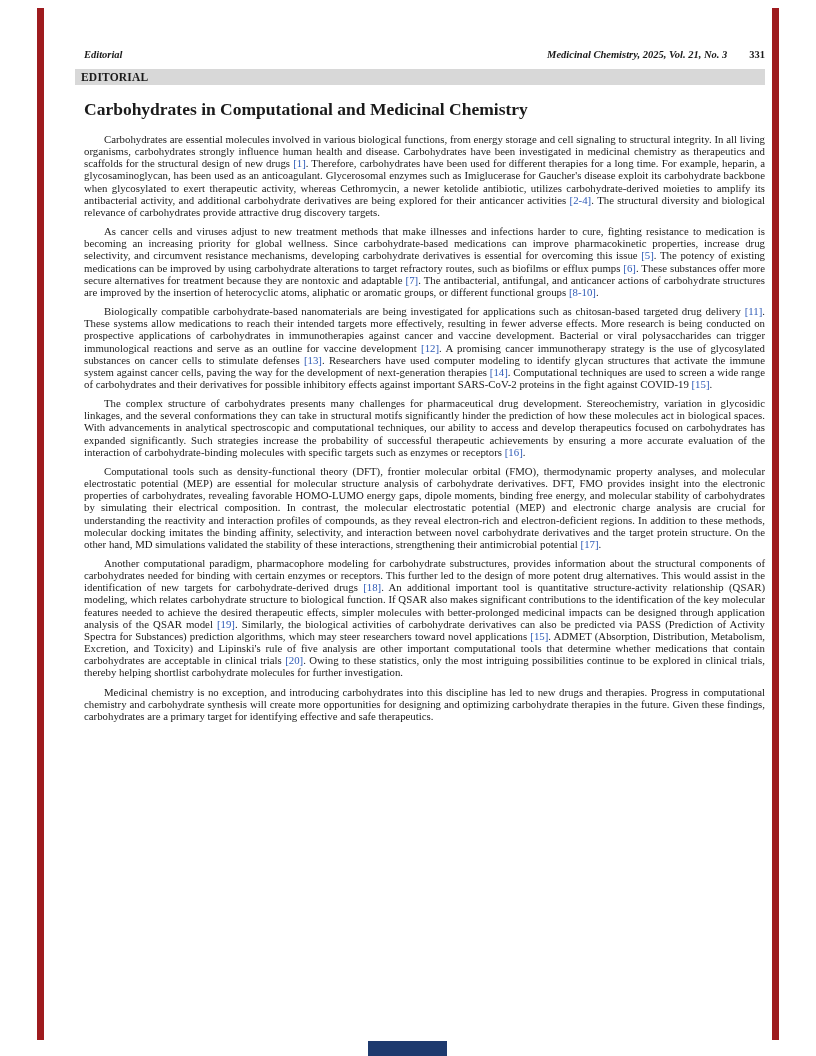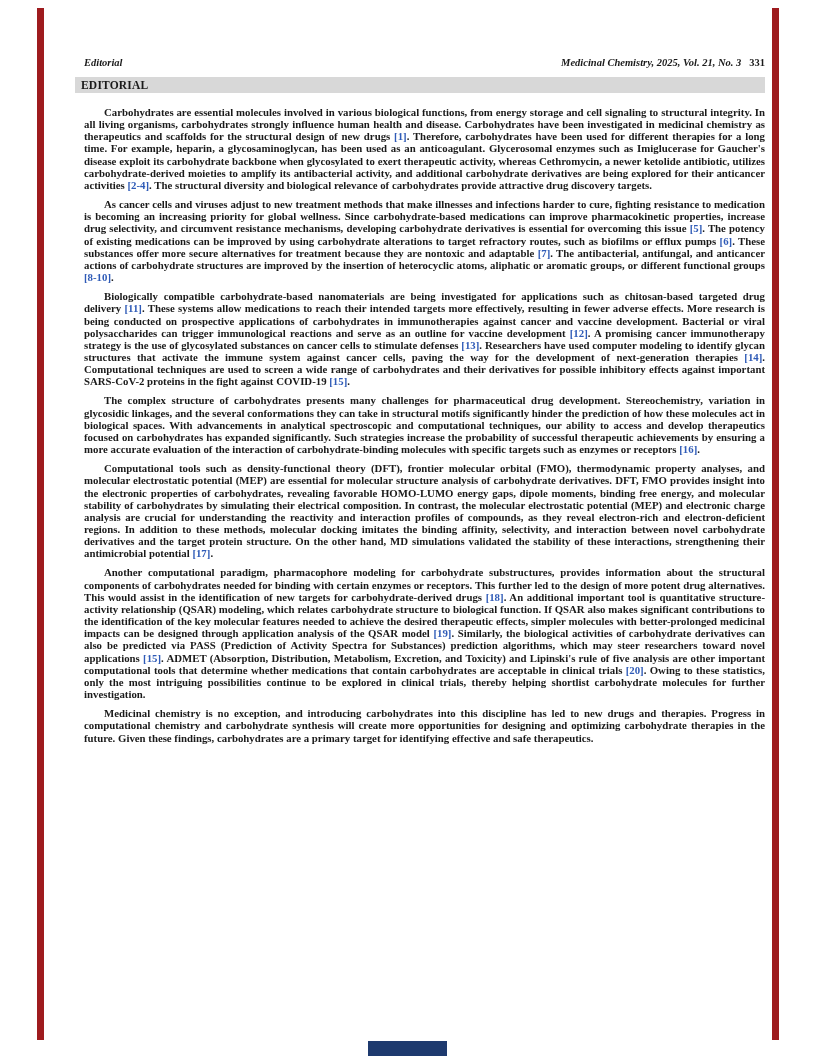--- a/index.html
+++ b/index.html
@@ -15,48 +15,47 @@
     position:absolute;top:8px;width:7px;height:1032px;
     background:var(--edge-bar,#9E1B1E);
   }
   .edge-bar.left{left:37px;}
   .edge-bar.right{right:37px;}
   .footer-box{
     position:absolute;left:368px;bottom:0;width:79px;height:15px;
     background:var(--footer-box,#1E3A6E);
   }
   .content{
-    position:absolute;left:84px;right:51px;top:8px;
+    position:absolute;left:84px;right:51px;top:0;
   }
   .running-header{
     margin-top:49px;
     display:flex;justify-content:space-between;align-items:baseline;
     font-size:10.5px;font-weight:bold;
   }
   .running-header .h-left{font-style:italic;}
   .running-header .h-right{font-style:italic;}
-  .running-header .pageno{font-style:normal;margin-left:8px;}
+  .running-header .pageno{font-style:normal;margin-left:22px;}
   .banner{
     margin-top:9px;margin-left:-9px;
     background:var(--banner-bg,#D8D8D8);
     font-size:11.5px;font-weight:bold;
     padding:2px 0 2px 6px;
     letter-spacing:.2px;
   }
   .title{
     font-size:17.5px;font-weight:bold;
     margin:13px 0 0 0;line-height:22px;
   }
   .body-text{margin-top:13px;}
   .para{
     font-size:10.8px;line-height:12.15px;
     text-align:justify;
     text-indent:20px;
     margin:0 0 7px 0;
-    font-weight:bold;
   }
   .para .cite{color:var(--citation,#2F5BB7);}
 </style>
 </head>
 <body style="--edge-bar: #9E1B1E; --banner-bg: #D8D8D8; --citation: #2F5BB7; --footer-box: #1E3A6E;">
 
 <div class="edge-bar left"></div>
 <div class="edge-bar right"></div>
 <div class="footer-box"></div>
 
@@ -66,20 +65,21 @@
     <span class="h-left">Editorial</span>
     <span class="h-right">
       <span>Medicinal Chemistry, 2025, Vol. 21, No. 3</span><span class="pageno">331</span>
     </span>
   </div>
 
   <div class="banner">
     <span>EDITORIAL</span>
   </div>
 
+  <h1 class="title">Carbohydrates in Computational and Medicinal Chemistry</h1>
 
   <div class="body-text">
     <p class="para">Carbohydrates are essential molecules involved in various biological functions, from energy storage and cell signaling to structural integrity. In all living organisms, carbohydrates strongly influence human health and disease. Carbohydrates have been investigated in medicinal chemistry as therapeutics and scaffolds for the structural design of new drugs <span class="cite">[1]</span>. Therefore, carbohydrates have been used for different therapies for a long time. For example, heparin, a glycosaminoglycan, has been used as an anticoagulant. Glycerosomal enzymes such as Imiglucerase for Gaucher's disease exploit its carbohydrate backbone when glycosylated to exert therapeutic activity, whereas Cethromycin, a newer ketolide antibiotic, utilizes carbohydrate-derived moieties to amplify its antibacterial activity, and additional carbohydrate derivatives are being explored for their anticancer activities <span class="cite">[2-4]</span>. The structural diversity and biological relevance of carbohydrates provide attractive drug discovery targets.</p>
     <p class="para">As cancer cells and viruses adjust to new treatment methods that make illnesses and infections harder to cure, fighting resistance to medication is becoming an increasing priority for global wellness. Since carbohydrate-based medications can improve pharmacokinetic properties, increase drug selectivity, and circumvent resistance mechanisms, developing carbohydrate derivatives is essential for overcoming this issue <span class="cite">[5]</span>. The potency of existing medications can be improved by using carbohydrate alterations to target refractory routes, such as biofilms or efflux pumps <span class="cite">[6]</span>. These substances offer more secure alternatives for treatment because they are nontoxic and adaptable <span class="cite">[7]</span>. The antibacterial, antifungal, and anticancer actions of carbohydrate structures are improved by the insertion of heterocyclic atoms, aliphatic or aromatic groups, or different functional groups <span class="cite">[8-10]</span>.</p>
     <p class="para">Biologically compatible carbohydrate-based nanomaterials are being investigated for applications such as chitosan-based targeted drug delivery <span class="cite">[11]</span>. These systems allow medications to reach their intended targets more effectively, resulting in fewer adverse effects. More research is being conducted on prospective applications of carbohydrates in immunotherapies against cancer and vaccine development. Bacterial or viral polysaccharides can trigger immunological reactions and serve as an outline for vaccine development <span class="cite">[12]</span>. A promising cancer immunotherapy strategy is the use of glycosylated substances on cancer cells to stimulate defenses <span class="cite">[13]</span>. Researchers have used computer modeling to identify glycan structures that activate the immune system against cancer cells, paving the way for the development of next-generation therapies <span class="cite">[14]</span>. Computational techniques are used to screen a wide range of carbohydrates and their derivatives for possible inhibitory effects against important SARS-CoV-2 proteins in the fight against COVID-19 <span class="cite">[15]</span>.</p>
     <p class="para">The complex structure of carbohydrates presents many challenges for pharmaceutical drug development. Stereochemistry, variation in glycosidic linkages, and the several conformations they can take in structural motifs significantly hinder the prediction of how these molecules act in biological spaces. With advancements in analytical spectroscopic and computational techniques, our ability to access and develop therapeutics focused on carbohydrates has expanded significantly. Such strategies increase the probability of successful therapeutic achievements by ensuring a more accurate evaluation of the interaction of carbohydrate-binding molecules with specific targets such as enzymes or receptors <span class="cite">[16]</span>.</p>
     <p class="para">Computational tools such as density-functional theory (DFT), frontier molecular orbital (FMO), thermodynamic property analyses, and molecular electrostatic potential (MEP) are essential for molecular structure analysis of carbohydrate derivatives. DFT, FMO provides insight into the electronic properties of carbohydrates, revealing favorable HOMO-LUMO energy gaps, dipole moments, binding free energy, and molecular stability of carbohydrates by simulating their electrical composition. In contrast, the molecular electrostatic potential (MEP) and electronic charge analysis are crucial for understanding the reactivity and interaction profiles of compounds, as they reveal electron-rich and electron-deficient regions. In addition to these methods, molecular docking imitates the binding affinity, selectivity, and interaction between novel carbohydrate derivatives and the target protein structure. On the other hand, MD simulations validated the stability of these interactions, strengthening their antimicrobial potential <span class="cite">[17]</span>.</p>
     <p class="para">Another computational paradigm, pharmacophore modeling for carbohydrate substructures, provides information about the structural components of carbohydrates needed for binding with certain enzymes or receptors. This further led to the design of more potent drug alternatives. This would assist in the identification of new targets for carbohydrate-derived drugs <span class="cite">[18]</span>. An additional important tool is quantitative structure-activity relationship (QSAR) modeling, which relates carbohydrate structure to biological function. If QSAR also makes significant contributions to the identification of the key molecular features needed to achieve the desired therapeutic effects, simpler molecules with better-prolonged medicinal impacts can be designed through application analysis of the QSAR model <span class="cite">[19]</span>. Similarly, the biological activities of carbohydrate derivatives can also be predicted via PASS (Prediction of Activity Spectra for Substances) prediction algorithms, which may steer researchers toward novel applications <span class="cite">[15]</span>. ADMET (Absorption, Distribution, Metabolism, Excretion, and Toxicity) and Lipinski's rule of five analysis are other important computational tools that determine whether medications that contain carbohydrates are acceptable in clinical trials <span class="cite">[20]</span>. Owing to these statistics, only the most intriguing possibilities continue to be explored in clinical trials, thereby helping shortlist carbohydrate molecules for further investigation.</p>
     <p class="para">Medicinal chemistry is no exception, and introducing carbohydrates into this discipline has led to new drugs and therapies. Progress in computational chemistry and carbohydrate synthesis will create more opportunities for designing and optimizing carbohydrate therapies in the future. Given these findings, carbohydrates are a primary target for identifying effective and safe therapeutics.</p>
   </div>

